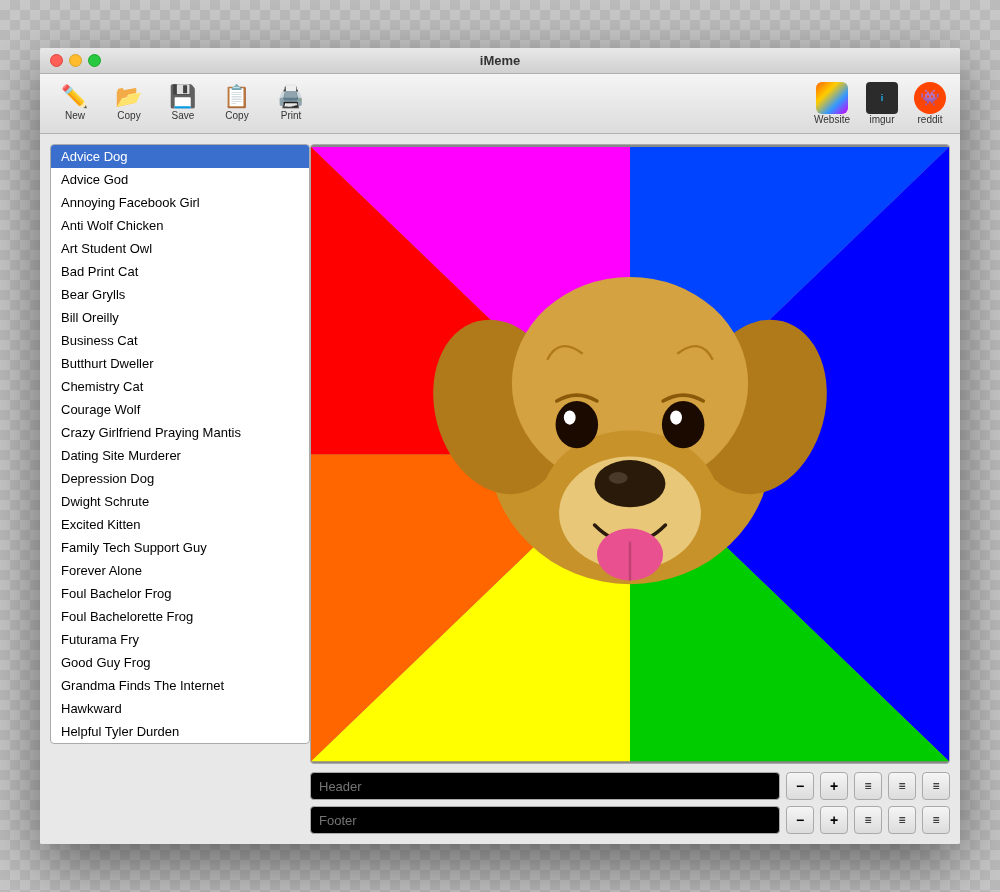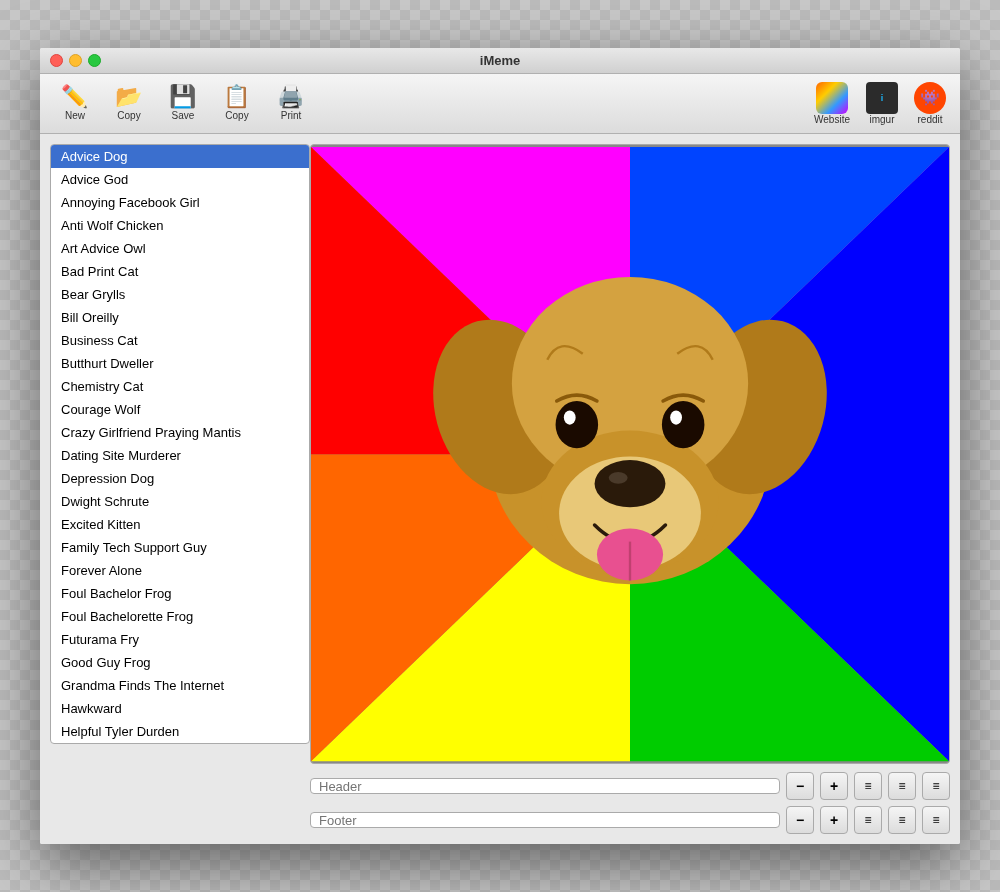--- a/index.html
+++ b/index.html
@@ -188,26 +188,26 @@
     }
 
     .text-control-row {
       display: flex;
       align-items: center;
       gap: 6px;
     }
 
     .text-input {
       flex: 1;
-      height: 16px;
+      height: 28px;
       border: 1px solid #aaa;
       border-radius: 4px;
       padding: 0 8px;
       font-size: 13px;
-      background: #ffffff;
+      background: #000000;
       color: #888;
     }
 
     .size-btn {
       width: 28px;
       height: 28px;
       border: 1px solid #aaa;
       border-radius: 4px;
       background: linear-gradient(to bottom, #f5f5f5, #dcdcdc);
       cursor: pointer;
@@ -320,21 +320,21 @@
     </div>
   </div>
 
   <div class="main-content">
 
     <div class="meme-list-container">
     <div class="meme-list-item selected">Advice Dog</div>
         <div class="meme-list-item">Advice God</div>
         <div class="meme-list-item">Annoying Facebook Girl</div>
         <div class="meme-list-item">Anti Wolf Chicken</div>
-        <div class="meme-list-item">Art Advice Owl</div>
+        <div class="meme-list-item">Art Student Owl</div>
         <div class="meme-list-item">Bad Print Cat</div>
         <div class="meme-list-item">Bear Grylls</div>
         <div class="meme-list-item">Bill Oreilly</div>
         <div class="meme-list-item">Business Cat</div>
         <div class="meme-list-item">Butthurt Dweller</div>
         <div class="meme-list-item">Chemistry Cat</div>
         <div class="meme-list-item">Courage Wolf</div>
         <div class="meme-list-item">Crazy Girlfriend Praying Mantis</div>
         <div class="meme-list-item">Dating Site Murderer</div>
         <div class="meme-list-item">Depression Dog</div>

